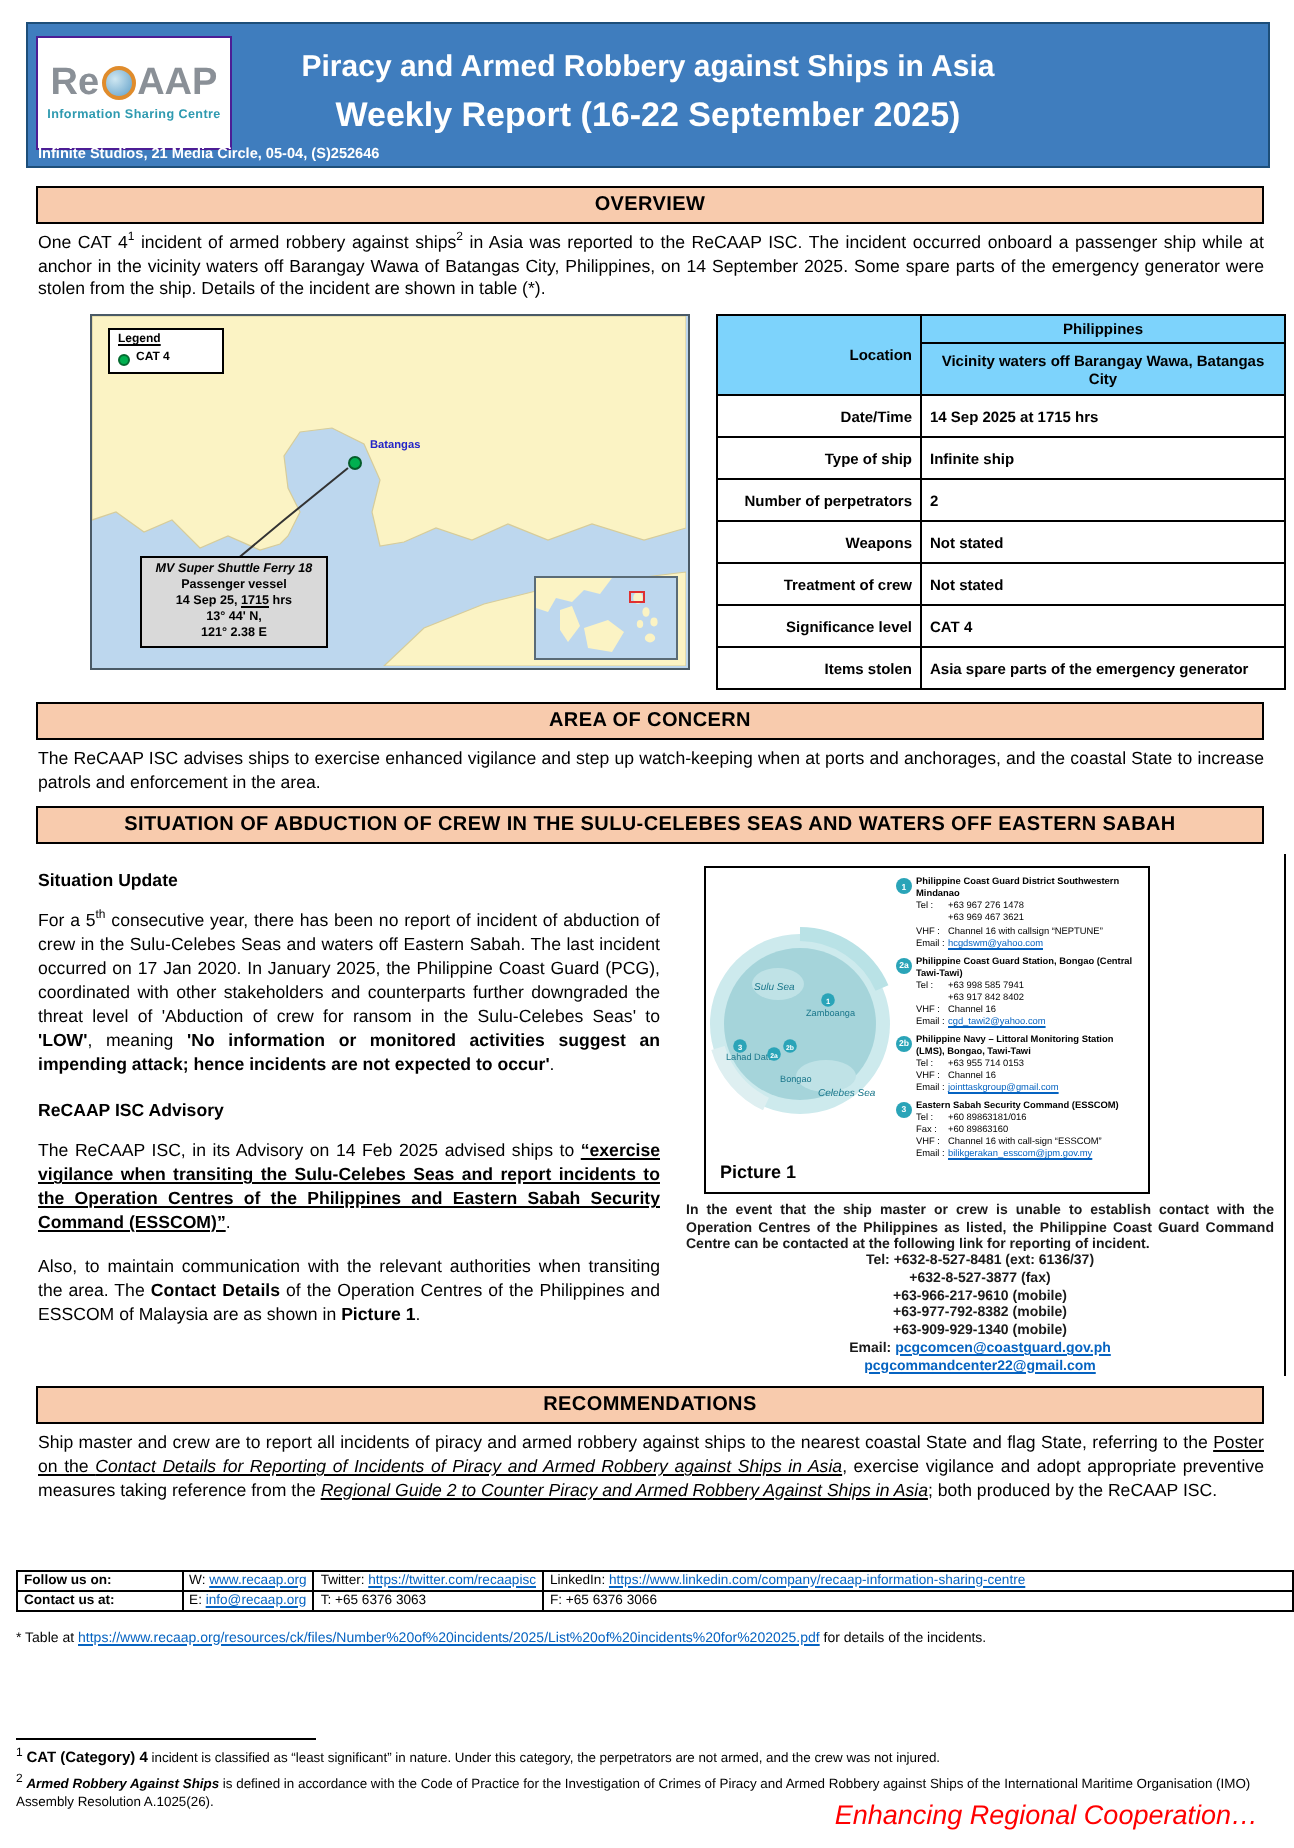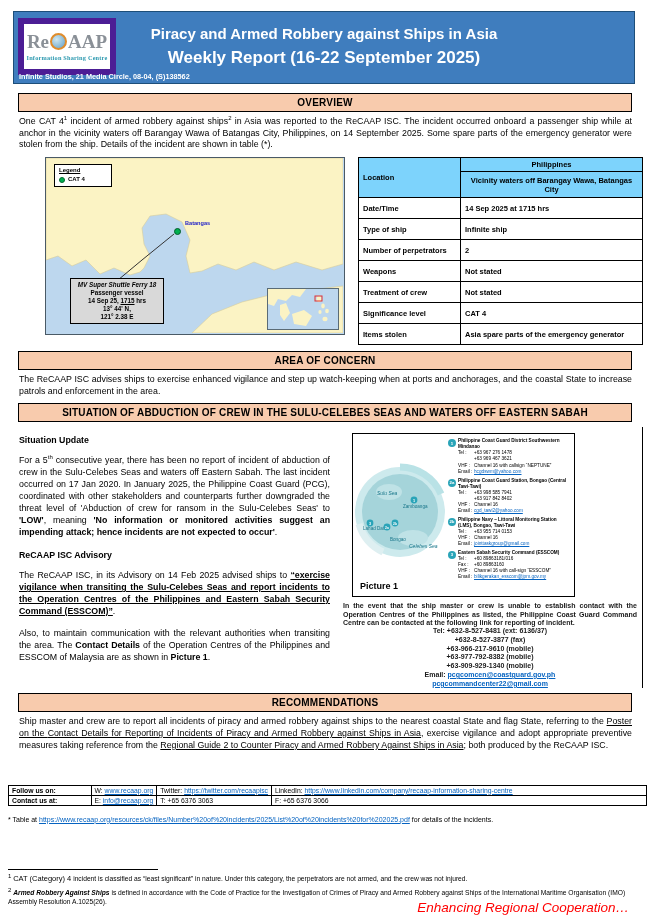--- a/index.html
+++ b/index.html
@@ -8,21 +8,21 @@
     width:647px; height:924px; margin:0 auto; background:#fff; position:relative;
     font-family:"Liberation Sans", sans-serif; color:#000; overflow:hidden;
   }
   
   .header {
     margin:11px 12px 0 13px; height:73px; background:#3f7dbe;
     border:1px solid #1d4e79; position:relative;
   }
   .logo-box {
     position:absolute; left:4px; top:6px; width:98px; height:57px; background:#fff;
-    border:6px solid #4c1d95; display:flex; flex-direction:column; align-items:center; justify-content:center;font-family:Liberation Serif, serif;
+    border:1px solid #4c1d95; display:flex; flex-direction:column; align-items:center; justify-content:center;
   }
   .logo-brand { font-size:19px; font-weight:bold; color:#8a9097; display:flex; align-items:center; line-height:1; }
   .logo-globe {
     width:17px; height:17px; border-radius:50%; margin:0 1px;
     background:radial-gradient(circle at 35% 35%, #cfe7f2, #5e9ec7);
     border:2px solid #e08c2c;
   }
   .logo-sub { font-size:6.3px; font-weight:bold; color:#2e9ab0; margin-top:3px; letter-spacing:.2px; }
   .header-title { text-align:center; color:#fff; padding-top:13px; }
   .title1 { font-size:15px; font-weight:bold; }
@@ -31,21 +31,21 @@
   
   .bar {
     margin:9px 15px 0 18px; background:#f8cbad; border:1.5px solid #000;
     text-align:center; font-weight:bold; font-size:10px; padding:3px 0; letter-spacing:.2px;
   }
   .para { margin:4px 15px 0 19px; font-size:8.8px; line-height:1.33; text-align:justify; }
   sup.fnref { font-size:6px; vertical-align:super; line-height:0; }
   .b { font-weight:bold; }
   .bu { font-weight:bold; text-decoration:underline; }
   .u { text-decoration:underline; }
-  .ui { text-decoration:underline; }
+  .ui { text-decoration:underline; font-style:italic; }
   
   .incident-row { display:flex; gap:13px; margin:6px 0 0 45px; }
   .map-box { width:300px; height:178px; position:relative; border:1.5px solid #4a5a66; background:#bdd7ee; flex-shrink:0; }
   .map-box svg.basemap { position:absolute; left:0; top:0; }
   .legend {
     position:absolute; left:8px; top:6px; width:58px; background:#fff; border:1px solid #000;
     padding:2px 4px 3px; font-size:6px; font-weight:bold; line-height:1.2;
   }
   .legend-title { text-decoration:underline; }
   .legend-row { display:flex; align-items:center; gap:3px; margin-top:2px; }
@@ -53,21 +53,21 @@
   .marker-dot { position:absolute; left:128px; top:70px; width:7px; height:7px; border-radius:50%; background:#00b050; border:1px solid #055c2a; }
   .place-label { position:absolute; left:139px; top:62px; font-size:5.6px; font-weight:bold; color:#2323c8; }
   .map-callout {
     position:absolute; left:24px; top:120px; width:94px; background:#d9d9d9; border:1px solid #000;
     font-size:6.3px; font-weight:bold; text-align:center; padding:2px 1px; line-height:1.28;
   }
   .callout-l1 { font-style:italic; }
   .inset { position:absolute; right:5px; bottom:4px; width:72px; height:42px; border:1.5px solid #5a6b76; background:#bdd7ee; }
   .inc-table { border-collapse:collapse; font-size:7.5px; width:285px; table-layout:fixed; }
   .inc-table td { border:1px solid #000; padding:2px 4px; vertical-align:middle; font-weight:bold; }
-  .inc-table .lab { width:102px; text-align:left; }
+  .inc-table .lab { width:102px; text-align:right; }
   .inc-table .ylw { background:#7dd3fc; }
   .inc-table .ctr { text-align:center; }
   
   .sit-row { display:flex; gap:13px; margin:5px 4px 0 19px; border-right:1px solid #000; }
   .sit-left { width:311px; font-size:8.8px; line-height:1.35; text-align:justify; flex-shrink:0; }
   .sit-h { font-weight:bold; margin:8px 0 8px; }
   .sit-p { margin:0 0 9px; }
   .sit-right { width:300px; flex-shrink:0; padding-right:6px; }
   .pic-box { margin:6px 0 0 9px; width:223px; height:164px; border:1.5px solid #000; background:#fff; position:relative; display:flex; }
   .pic-map { width:95px; height:100%; position:relative; flex-shrink:0; }
@@ -88,21 +88,21 @@
   .note { margin:5px 0 0; font-size:7px; font-weight:bold; line-height:1.18; text-align:justify; color:#1a1a1a; }
   .note-line { text-align:center; font-size:7px; font-weight:bold; line-height:1.25; color:#1a1a1a; }
   
   .foot-table { border-collapse:collapse; font-size:6.8px; margin:33px 0 0 8px; table-layout:fixed; }
   .foot-table td { border:1px solid #000; padding:1px 3px; white-space:nowrap; overflow:hidden; }
   .foot-table .flab { font-weight:bold; }
   .flink { color:#0563c1; text-decoration:underline; }
   .tnote { margin:10px 8px 0; font-size:7px; }
   .fnrule { margin:46px 0 4px 8px; width:150px; border-top:1.5px solid #000; }
   .fn { margin:4px 12px 0 8px; font-size:6.7px; line-height:1.35; }
-  .fn .fb { font-weight:normal; font-size:7.5px; }
+  .fn .fb { font-weight:bold; font-size:7.5px; }
   .fn .fbi { font-weight:bold; font-style:italic; }
   .tagline { position:absolute; right:18px; bottom:9px; color:#ff0000; font-size:13.5px; font-weight:normal; font-style:italic; }
   text { font-family:"Liberation Sans", sans-serif; }
 </style>
 </head>
 <body>
 
 <div class="page">
 
   <div class="header">
@@ -111,21 +111,21 @@
         <span>Re</span>
         <span class="logo-globe"></span>
         <span>AAP</span>
       </div>
       <div class="logo-sub">Information Sharing Centre</div>
     </div>
     <div class="header-title">
       <div class="title1">Piracy and Armed Robbery against Ships in Asia</div>
       <div class="title2">Weekly Report (16-22 September 2025)</div>
     </div>
-    <div class="header-address">Infinite Studios, 21 Media Circle, 08-04, (S)138562</div>
+    <div class="header-address">Infinite Studios, 21 Media Circle, 05-04, (S)252646</div>
   </div>
 
   <div class="bar">OVERVIEW</div>
   <div class="para">
     <span>One CAT 4</span><sup class="fnref">1</sup><span> incident of armed robbery against ships</span><sup class="fnref">2</sup><span> in Asia was reported to the ReCAAP ISC. The incident occurred onboard a passenger ship while at anchor in the vicinity waters off Barangay Wawa of Batangas City, Philippines, on 14 September 2025. Some spare parts of the emergency generator were stolen from the ship.  Details of the incident are shown in table (*).</span>
   </div>
 
   <div class="incident-row">
     <div class="map-box">
       <svg class="basemap" width="297" height="175" viewBox="0 0 297 175">

